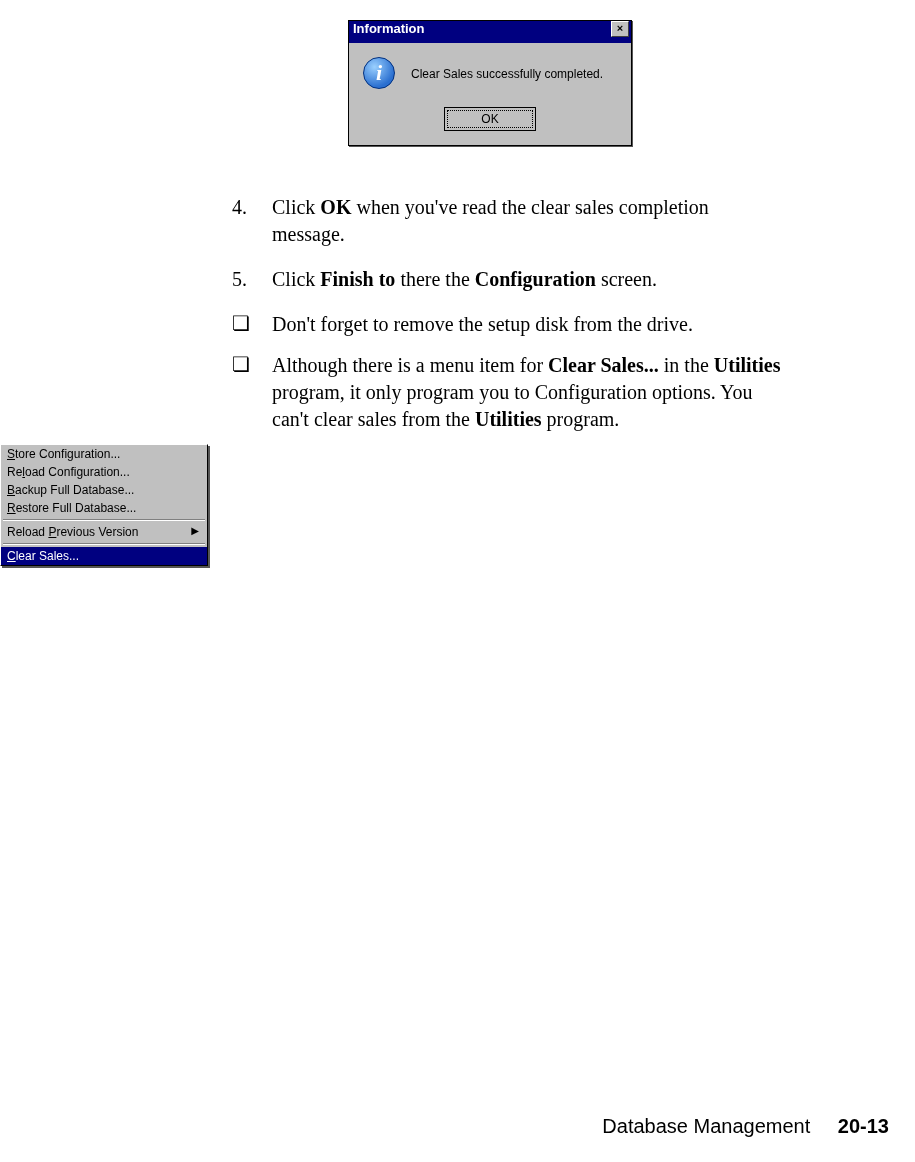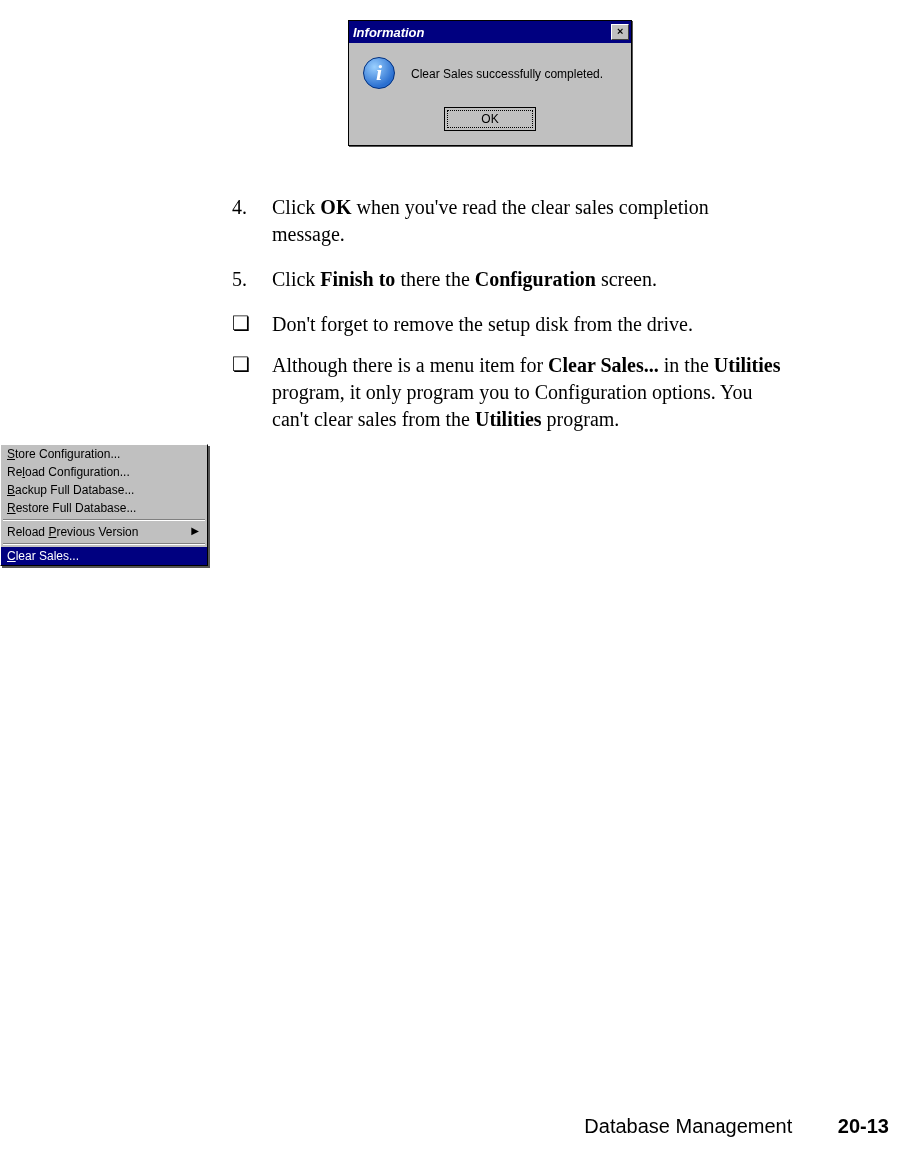--- a/index.html
+++ b/index.html
@@ -19,29 +19,27 @@
   .dialog-wrap {
     position: absolute;
     left: 348px;
     top: 20px;
     width: 284px;
     border: 1px solid #000;
     box-shadow: 1px 1px 0 #555;
   }
   .titlebar {
     display: flex;
-    align-items: center;
     background: #000080;
     color: #fff;
     font-family: Verdana, Geneva, sans-serif;
     font-size: 13px;
     font-weight: bold;
     height: 22px;
     padding: 0 2px 0 4px;
-    font-style: italic;
   }
   .titlebar-text { flex: 1; }
   .close-btn {
     width: 18px;
     height: 16px;
     background: #c0c0c0;
     border: 1px solid #fff;
     border-right-color: #404040;
     border-bottom-color: #404040;
     color: #000;
@@ -175,21 +173,21 @@
 
   
   .footer {
     position: absolute;
     right: 26px;
     bottom: 24px;
     font-family: Arial, Helvetica, sans-serif;
     font-size: 20px;
   }
   .footer .chap { margin-right: 22px; }
-  .footer .page { font-weight: bold; margin-left: 18px; }
+  .footer .page { font-weight: bold; }
 </style>
 </head>
 <body>
 
 <div class="dialog-wrap">
   <div class="titlebar">
     <span class="titlebar-text">Information</span>
     <div class="close-btn">×</div>
   </div>
   <div class="dialog-body">

